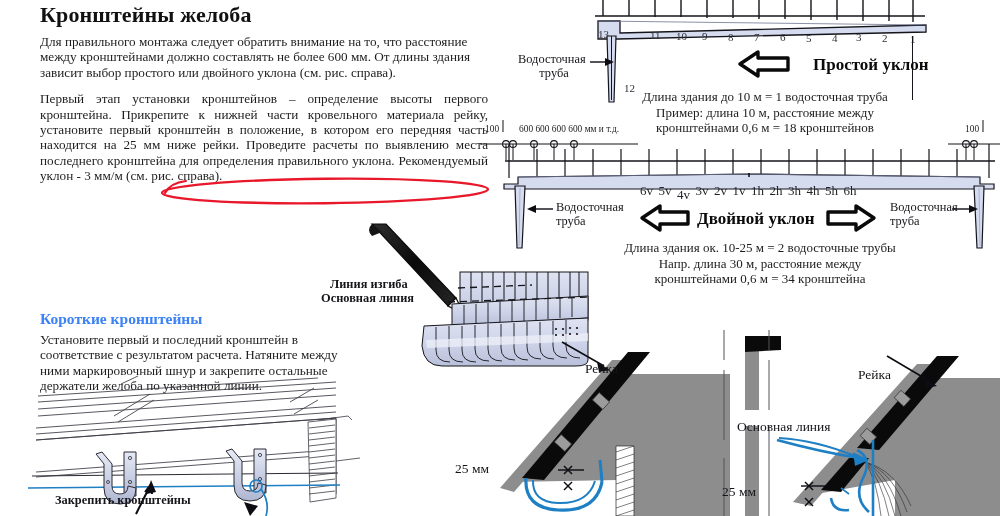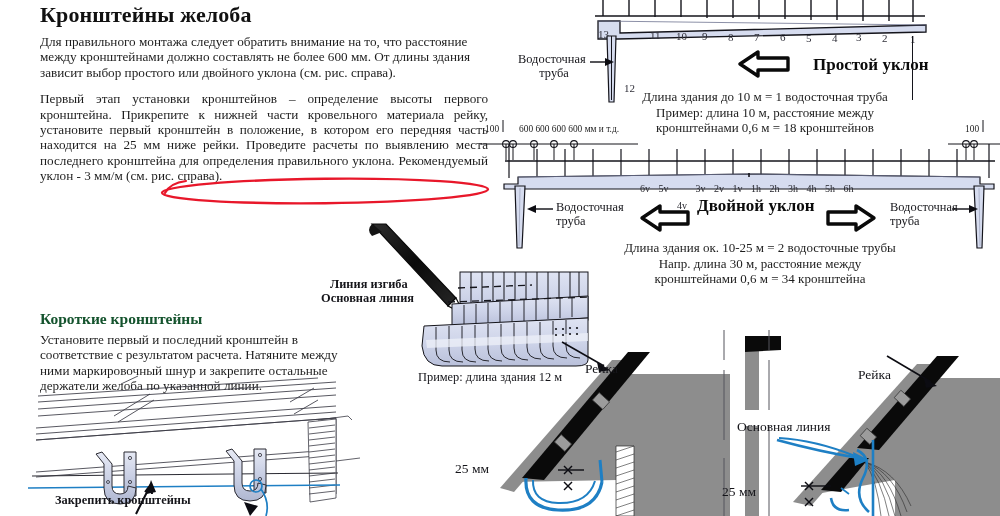--- a/index.html
+++ b/index.html
@@ -12,42 +12,42 @@
   .stage{position:absolute;left:0;top:0;width:1000px;height:516px;}
   .abs{position:absolute;}
 
   
   h1.sec-title{
     font-family:"Liberation Serif","DejaVu Serif",serif;
     font-weight:bold;font-size:22px;margin:0;letter-spacing:.1px;color:#111;
   }
   h2.sec-title2{
     font-family:"Liberation Serif","DejaVu Serif",serif;
-    font-weight:bold;font-size:15.5px;margin:0;color:#14532d;
+    font-weight:bold;font-size:15.5px;margin:0;color:#3b82f6;
   }
   p.body{
     margin:0;font-size:13.2px;line-height:15.4px;color:#1d1d1d;
     font-family:"Liberation Serif","DejaVu Serif",serif;
   }
   .cap{
     font-size:13px;line-height:15.6px;text-align:center;color:#1d1d1d;
     font-family:"Liberation Serif","DejaVu Serif",serif;
   }
   .lbl{
     font-size:12.4px;line-height:14px;color:#15151a;
     font-family:"Liberation Serif","DejaVu Serif",serif;
   }
   .lbl.b{font-weight:bold;}
   .tiny{font-size:9.4px;font-family:"Liberation Serif","DejaVu Serif",serif;color:#1d1d1d;}
   .numrow{font-size:11px;color:#30303a;font-family:"Liberation Serif","DejaVu Serif",serif;}
   .slopeword{
     font-weight:bold;font-size:17px;color:#0b0b0b;
     font-family:"Liberation Serif","DejaVu Serif",serif;white-space:nowrap;
   }
-  .mini{font-size:10px;color:#25252c;font-family:"Liberation Serif","DejaVu Serif",serif;}
+  .mini{font-size:13px;color:#25252c;font-family:"Liberation Serif","DejaVu Serif",serif;}
 
   svg{display:block;overflow:visible;}
 </style>
 </head>
 <body>
 
 <div class="stage">
 
   <div class="abs" style="left:40px;top:2px;width:455px;">
 
@@ -242,21 +242,20 @@
       <g stroke="#15151b" stroke-width="1.3" stroke-dasharray="7 5">
         <line x1="88" y1="80" x2="230" y2="75"></line>
       </g>
     </svg>
   </div>
 
   <div class="abs lbl b" style="left:330px;top:277px;">Линия изгиба</div>
   <div class="abs lbl b" style="left:321px;top:291px;">Основная линия</div>
 
   <div class="abs" style="left:418px;top:370px;width:200px;">
-    <div class="lbl">Пример: длина здания 12 м</div>
   </div>
 
   <div class="abs" style="left:595px;top:-12px;width:330px;height:46px;">
     <svg width="330" height="46" viewBox="0 0 330 46">
 
       <g stroke="#14141b" stroke-width="1.4">
         <line x1="8" y1="0" x2="8" y2="28"></line>
         <line x1="34" y1="0" x2="34" y2="28"></line>
         <line x1="60" y1="0" x2="60" y2="29"></line>
         <line x1="86" y1="0" x2="86" y2="29"></line>
@@ -395,21 +394,21 @@
       <path d="M4 11 L18 11 L18 4 L249 1 L480 4 L480 11 L494 11 L494 16 L4 16 Z" fill="#d6dcef" stroke="#14141b" stroke-width="1.2"></path>
       <path d="M18 4 L249 1 L480 4" fill="none" stroke="#6e7490" stroke-width="0.8"></path>
       <line x1="249" y1="0" x2="249" y2="4" stroke="#14141b" stroke-width="1.6"></line>
     </svg>
   </div>
 
   <div class="abs" style="left:640px;top:183px;width:220px;">
     <div id="doubleNums" style="position:relative;height:16px;">
         <span class="mini" style="position: absolute; left: 0px; top: 0px;">6v</span>
         <span class="mini" style="position: absolute; left: 18.5px; top: 0px;">5v</span>
-        <span class="mini" style="position: absolute; left: 37px; top: 17px; text-align: center;">4v</span>
+        <span class="mini" style="position: absolute; left: 37px; top: 4px; text-align: center;">4v</span>
         <span class="mini" style="position: absolute; left: 55.5px; top: 0px;">3v</span>
         <span class="mini" style="position: absolute; left: 74px; top: 0px;">2v</span>
         <span class="mini" style="position: absolute; left: 92.5px; top: 0px;">1v</span>
         <span class="mini" style="position: absolute; left: 111px; top: 0px;">1h</span>
         <span class="mini" style="position: absolute; left: 129.5px; top: 0px;">2h</span>
         <span class="mini" style="position: absolute; left: 148px; top: 0px;">3h</span>
         <span class="mini" style="position: absolute; left: 166.5px; top: 0px;">4h</span>
         <span class="mini" style="position: absolute; left: 185px; top: 0px;">5h</span>
         <span class="mini" style="position: absolute; left: 203.5px; top: 0px;">6h</span>
       </div>
@@ -449,21 +448,21 @@
         <line x1="0" y1="5" x2="18" y2="5" stroke="#0c0c12" stroke-width="1.4"></line>
         <polygon points="26,5 17,1 17,9" fill="#0c0c12"></polygon>
       </svg>
   </div>
 
   <div class="abs" style="left:640px;top:204px;width:50px;height:28px;">
     <svg width="50" height="28" viewBox="0 0 50 28">
       <polygon points="2,14 20,2 20,8 48,8 48,20 20,20 20,26" fill="#ffffff" stroke="#0a0a0a" stroke-width="3.4" stroke-linejoin="round"></polygon>
     </svg>
   </div>
-  <div class="abs slopeword" style="left:697px;top:196px;">Двойной уклон</div>
+  <div class="abs slopeword" style="left:697px;top:209px;">Двойной уклон</div>
   <div class="abs" style="left:826px;top:204px;width:50px;height:28px;">
     <svg width="50" height="28" viewBox="0 0 50 28">
       <polygon points="48,14 30,2 30,8 2,8 2,20 30,20 30,26" fill="#ffffff" stroke="#0a0a0a" stroke-width="3.4" stroke-linejoin="round"></polygon>
     </svg>
   </div>
 
   <div class="abs" style="left:560px;top:240px;width:400px;">
     <div class="cap">Длина здания ок. 10-25 м = 2 водосточные трубы</div>
     <div class="cap">Напр. длина 30 м, расстояние между</div>
     <div class="cap">кронштейнами 0,6 м = 34 кронштейна</div>

